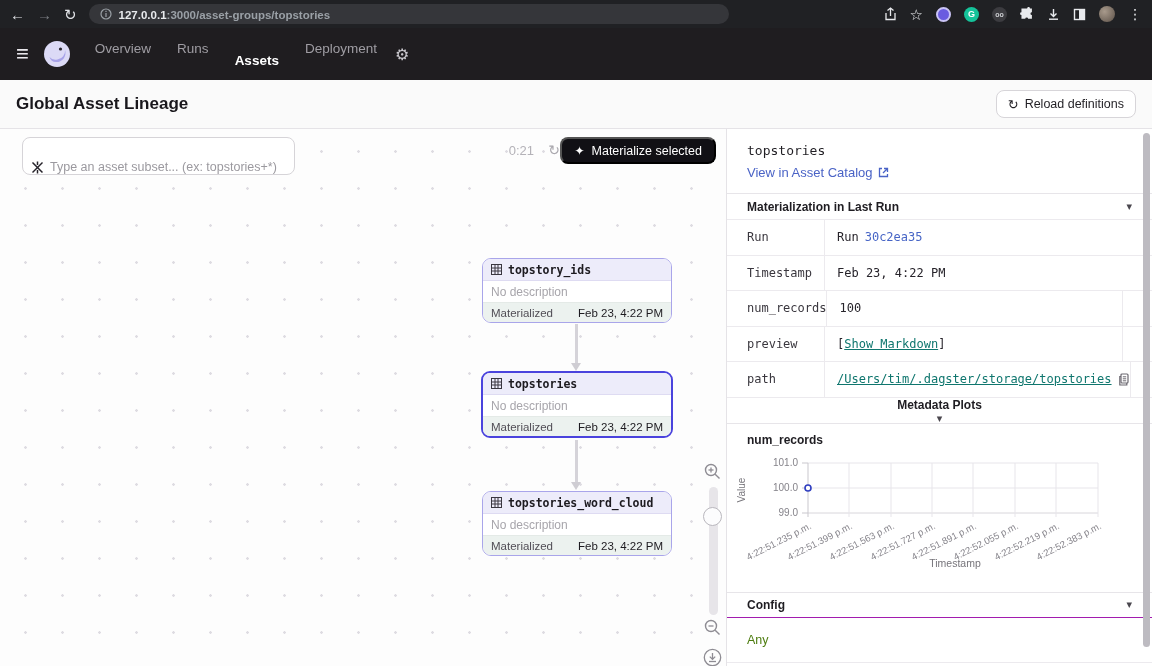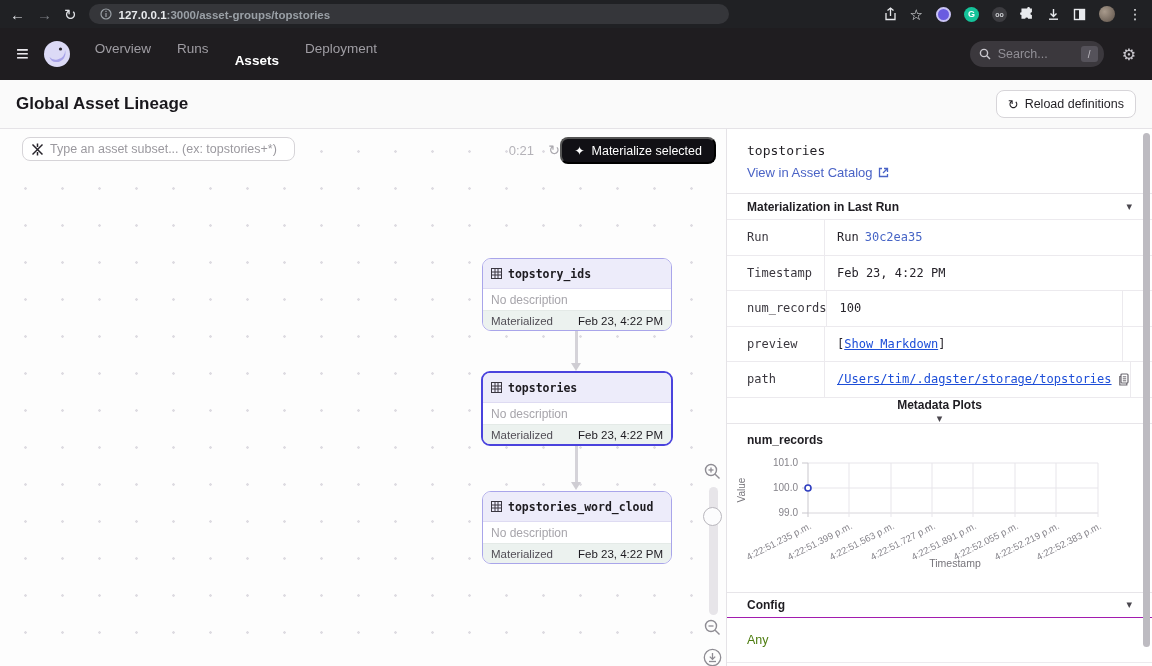--- a/index.html
+++ b/index.html
@@ -38,33 +38,33 @@
   .page-title { font-size:17px; font-weight:700; color:#19171c; }
   .reload-btn { margin-left:auto; height:28px; background:#fff; border:1px solid #d7d5d9; border-radius:8px; display:flex; align-items:center; gap:6px; padding:0 11px; font-size:12.5px; color:#211f24; cursor:pointer; }
   .reload-btn .ric { font-size:13px; color:#211f24; }
 
   
   .content { display:flex; height:543px; }
   .graph { position:relative; width:726px; flex:0 0 726px; background-color:#fdfdfd;
            background-image:radial-gradient(circle, #dedce2 1.3px, transparent 1.45px);
            background-size:37px 37px; background-position:7px 4px; overflow:hidden; }
 
-  .subset-input { position:absolute; left:22px; top:8px; width:273px; height:24px; background:#fff; border:1px solid #d6d4d8; border-radius:8px; display:flex; align-items:center; gap:6px; padding:0 8px; }
+  .subset-input { position:absolute; left:22px; top:8px; width:273px; height:38px; background:#fff; border:1px solid #d6d4d8; border-radius:8px; display:flex; align-items:flex-end; gap:6px; padding:0 8px; }
   .subset-input input { border:none; outline:none; flex:1; font-size:12.5px; color:#26232a; background:transparent; font-family:"Liberation Sans",sans-serif; }
   .subset-input input::placeholder { color:#9b999f; }
   .timer { position:absolute; right:192px; top:14px; font-size:13px; color:#b4b2b8;margin-left:32px; }
   .refresh-sm { position:absolute; right:166px; top:13px; font-size:14px; color:#a9a7ad; cursor:pointer; }
   .mat-btn { position:absolute; right:10px; top:8px; height:27px; background:#111015; color:#fff; border-radius:8px; display:flex; align-items:center; gap:7px; padding:0 12px; font-size:12.5px; font-weight:500; cursor:pointer; }
   .mat-btn .sparkle { font-size:12px; }
 
   
   .node { position:absolute; left:482px; width:190px; background:#fff; border:1px solid #a9a5ea; border-radius:9px; overflow:hidden; cursor:pointer; }
   .node.n1 { top:129px; } .node.n3 { top:362px; }
   .node.n2 { top:242px; left:481px; width:192px; border:2px solid #4a43dd; }
-  .node-hdr { height:30px; background:#edecfa; border-bottom:1px solid #dedbf2; display:flex; align-items:center; gap:6px; padding:0 8px; font-family:"DejaVu Sans Mono", monospace; font-size:11.5px; font-weight:bold; color:#1d1b20; }
+  .node-hdr { height:22px; background:#edecfa; border-bottom:1px solid #dedbf2; display:flex; align-items:center; gap:6px; padding:0 8px; font-family:"DejaVu Sans Mono", monospace; font-size:11.5px; font-weight:bold; color:#1d1b20; }
   .node-desc { height:21px; display:flex; align-items:center; padding:0 8px; font-size:12px; color:#a7a5ab; background:#fff; }
   .node-status { height:20px; background:#ecf2ef; border-top:1px solid #e4eae7; display:flex; align-items:center; justify-content:space-between; padding:0 8px; font-size:11.5px; color:#514e56; }
   .node-status .ts { color:#1d1b20; }
 
   .edge { position:absolute; left:575px; width:3px; background:#d5d3d9; }
   .edge.e1 { top:195px; height:40px; }
   .edge.e2 { top:311px; height:43px; }
   .edge::after { content:""; position:absolute; bottom:-7px; left:-4px; border-left:5.5px solid transparent; border-right:5.5px solid transparent; border-top:8px solid #cfcdd3; }
 
   
@@ -78,21 +78,21 @@
   .catalog-link { margin:7px 0 13px 20px; font-size:13px; color:#4a63c6; display:flex; align-items:center; gap:5px; cursor:pointer; width:fit-content; }
   .sec-hdr { border-top:1px solid #e7e5e9; height:26px; display:flex; align-items:center; justify-content:space-between; padding:0 20px; cursor:pointer; }
   .sec-hdr .t { font-size:12px; font-weight:700; color:#1f1d22; }
   .sec-hdr .caret { font-size:11px; color:#4a474e; }
   .mtable { border-top:1px solid #eceaee; font-family:"DejaVu Sans Mono", monospace; font-size:12px; }
   .mrow { display:flex; align-items:stretch; min-height:35.5px; border-bottom:1px solid #eceaee; }
   .mrow .k { flex:0 0 98px; display:flex; align-items:center; padding-left:20px; color:#3a373e; border-right:1px solid #eceaee; }
   .mrow .v { flex:1; display:flex; align-items:center; gap:6px; padding-left:12px; color:#26232a; }
   .mrow .spacer { flex:0 0 30px; border-left:1px solid #eceaee; }
   .runid { color:#4765c6; cursor:pointer; }
-  .ulink { color:#1d4ed8; text-decoration:underline; cursor:pointer;text-align:right; }
+  .ulink { color:#0f766e; text-decoration:underline; cursor:pointer;text-align:right; }
   .plot-name { margin:9px 0 0 20px; font-size:12px; font-weight:700; color:#1f1d22; }
   .chart-wrap { margin:5px 0 0 6px; }
   .any-val { padding:15px 0 15px 20px; font-size:12.5px; color:#4d7c0f; border-bottom:1px solid #eceaee; }
   .panel-scrollbar { position:absolute; right:2px; top:4px; width:7px; height:514px; background:#bdbbc1; border-radius:4px; }
 
   svg text { font-family:"Liberation Sans", sans-serif; }
 </style>
 </head>
 <body>
 
@@ -141,28 +141,20 @@
       <circle cx="14" cy="14" r="13" fill="#dcdaf6"></circle>
       <path d="M22 10 a9 9 0 0 1 -9 12 a7 7 0 0 1 -6.5 -5 a8 8 0 0 0 8 2.5 a8.5 8.5 0 0 0 7.5 -9.5z" fill="#a7a2e8"></path>
       <circle cx="17.5" cy="9" r="1.6" fill="#2a2730"></circle>
     </svg>
     <div class="dnav-links">
       <span class="dnav-link">Overview</span>
       <span class="dnav-link">Runs</span>
       <span class="dnav-link active">Assets</span>
       <span class="dnav-link">Deployment</span>
     </div>
-    <div class="search-pill">
-      <svg width="12" height="12" viewBox="0 0 12 12">
-        <circle cx="5" cy="5" r="3.6" fill="none" stroke="#cac8ce" stroke-width="1.4"></circle>
-        <line x1="7.8" y1="7.8" x2="11" y2="11" stroke="#cac8ce" stroke-width="1.4"></line>
-      </svg>
-      <span class="ph">Search...</span>
-      <span class="kbd-slash">/</span>
-    </div>
     <span class="gear">⚙</span>
   </div>
 
   <div class="page-header">
     <span class="page-title">Global Asset Lineage</span>
     <button class="reload-btn">
       <span class="ric">↻</span>
       <span>Reload definitions</span>
     </button>
   </div>

